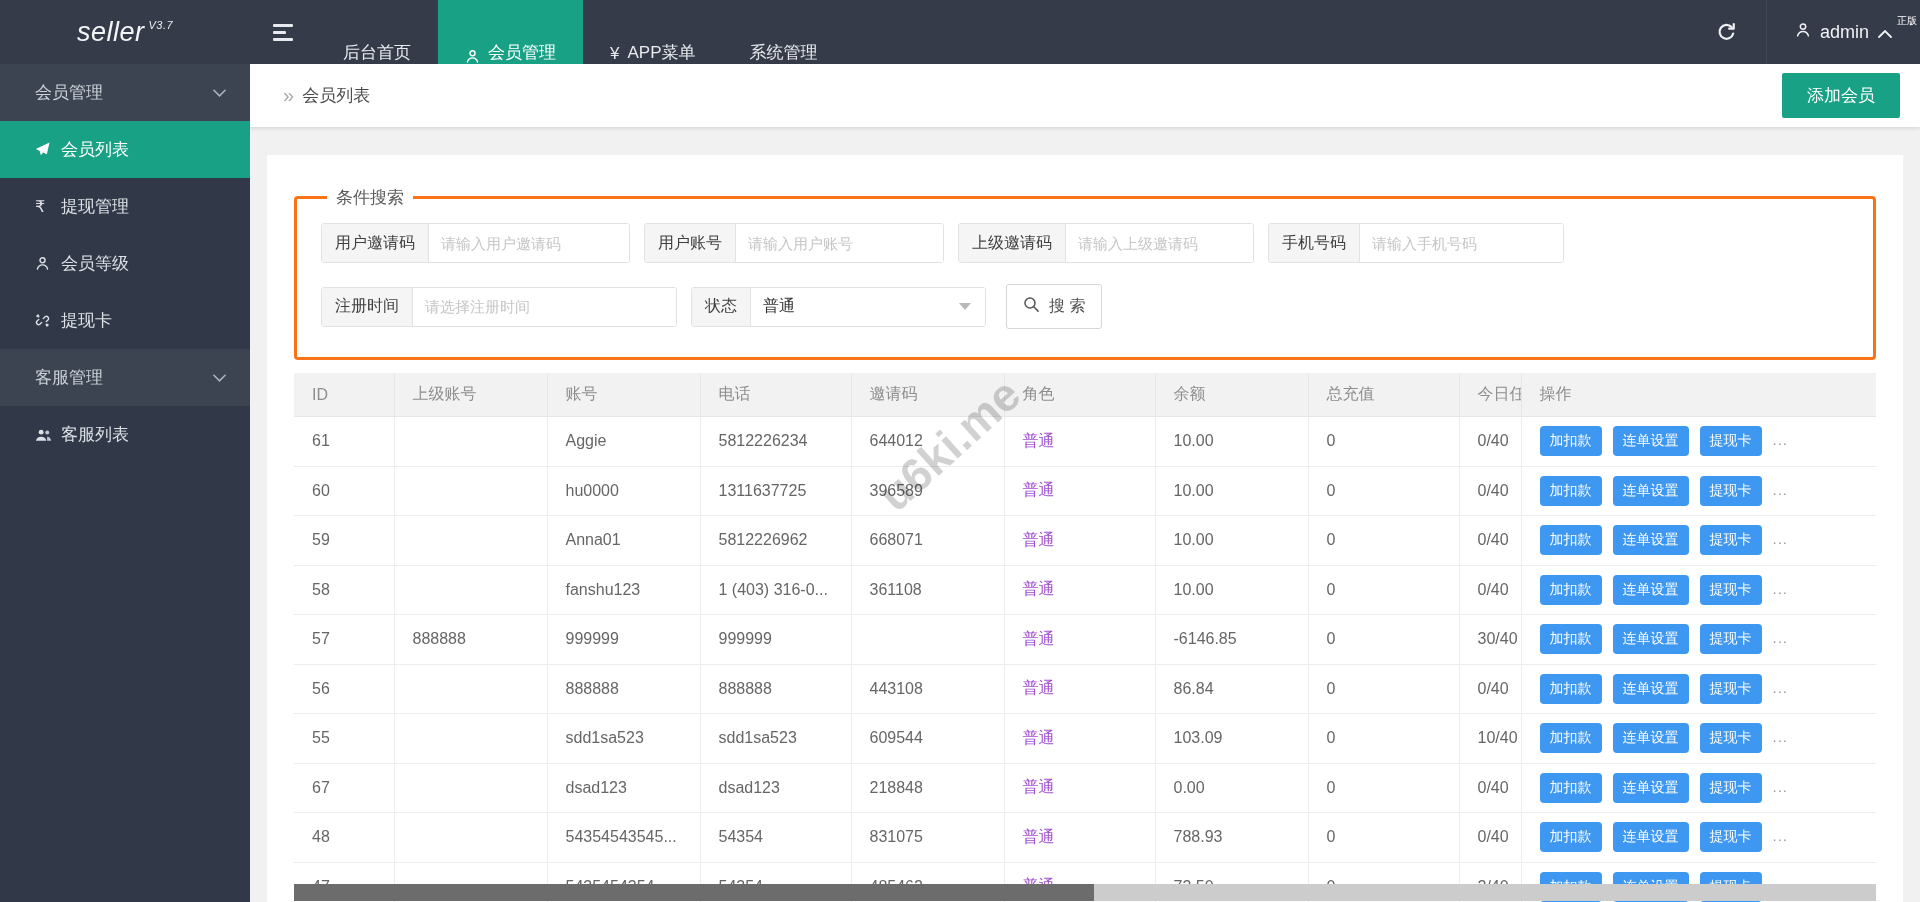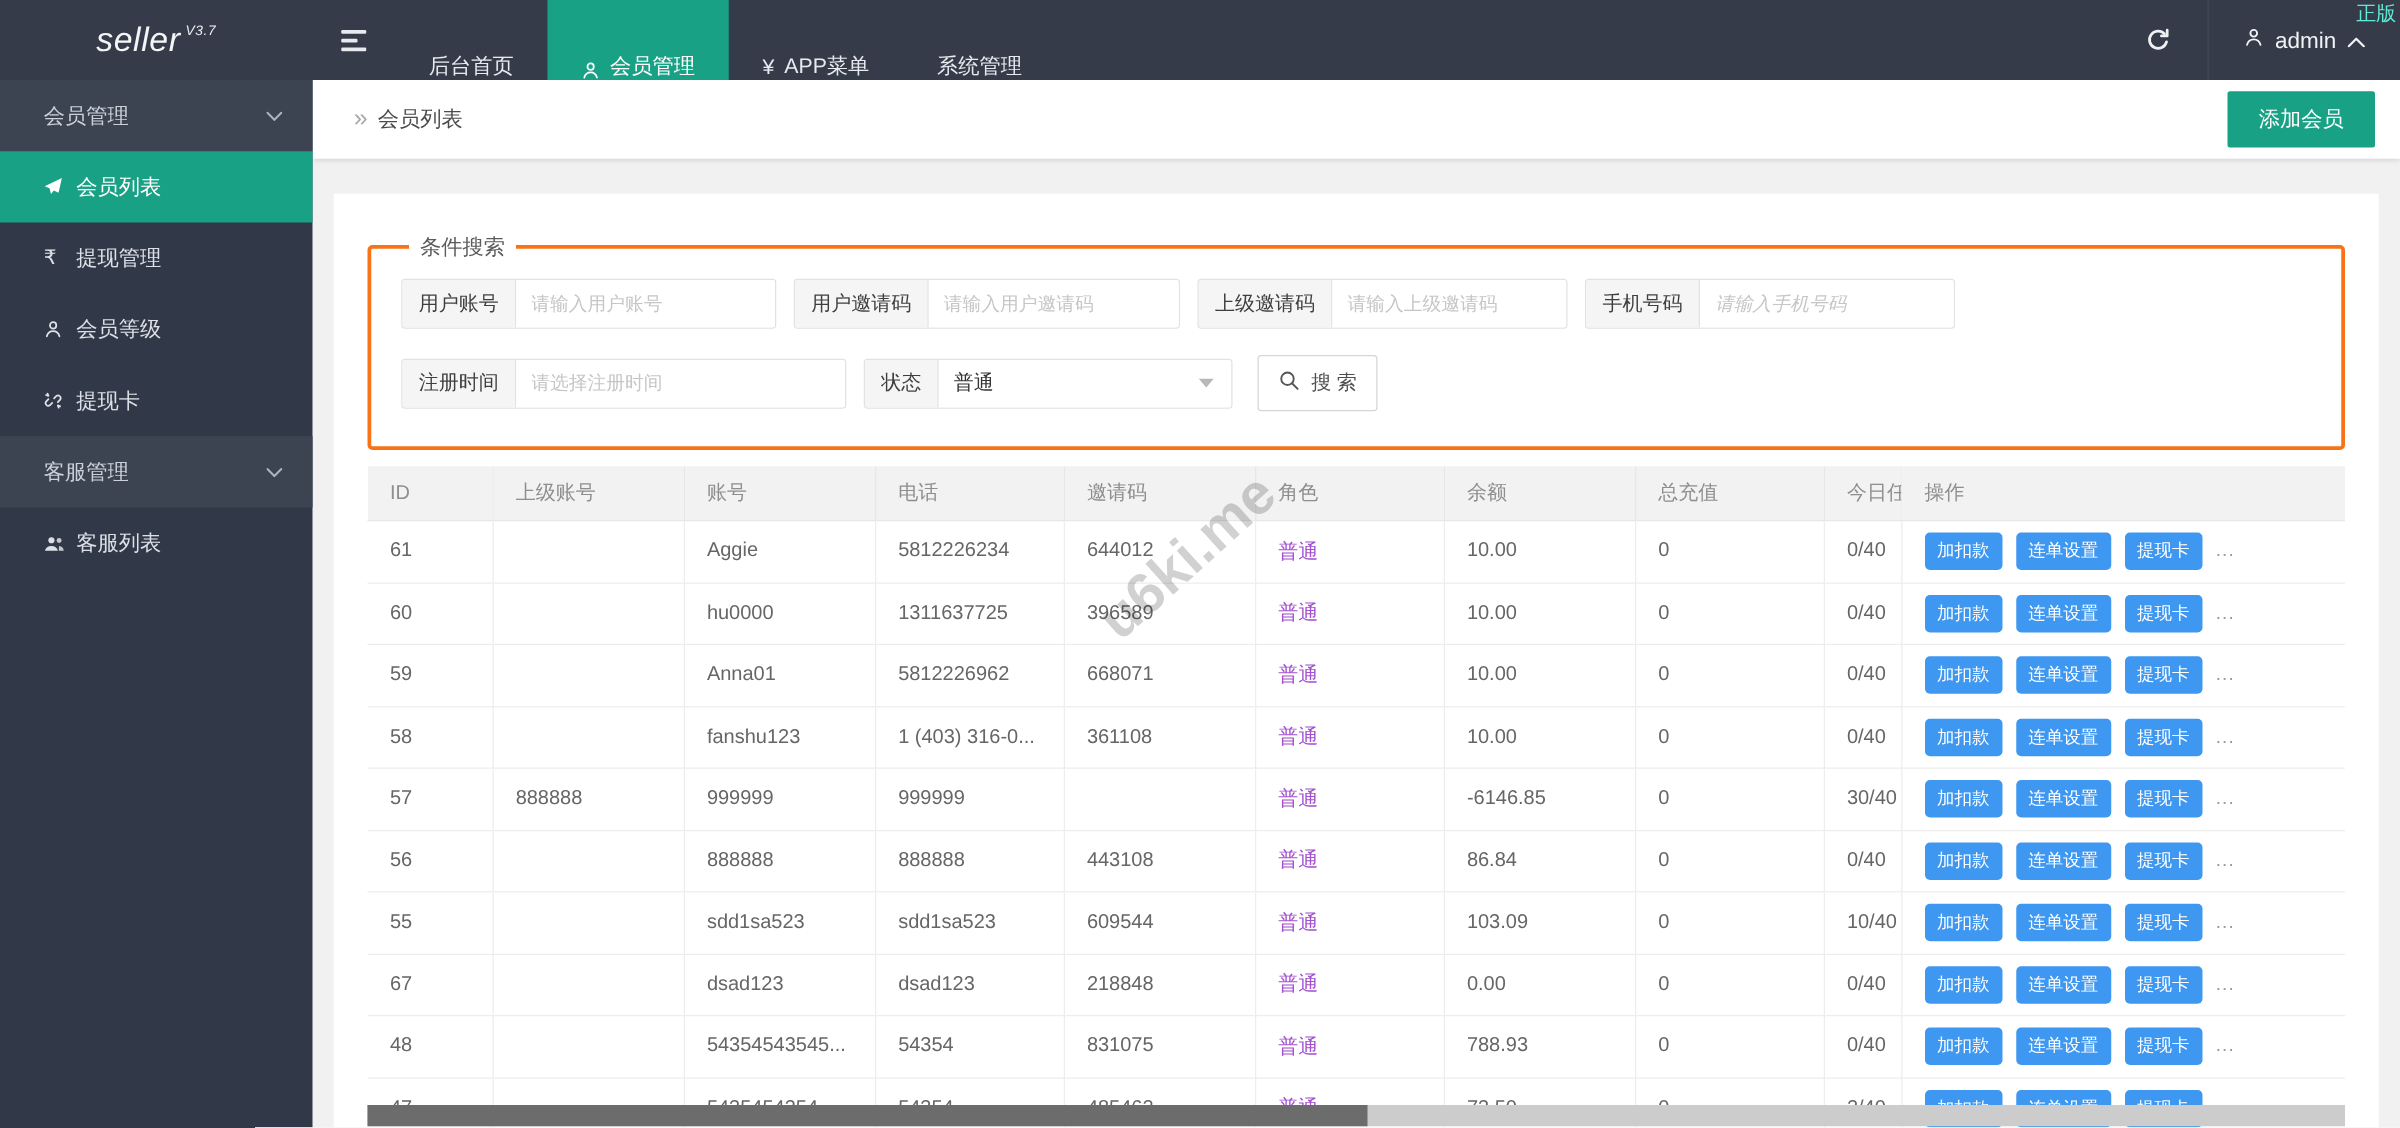--- a/index.html
+++ b/index.html
@@ -16,21 +16,21 @@
   .hamburger i:nth-child(2){width:13px;margin-right:7px;}
   .hamburger i:nth-child(3){width:20px;}
   .nav-menu{display:flex;align-items:stretch;}
   .nav-item{display:flex;align-items:flex-end;gap:8px;padding:0 27px;font-size:17px;cursor:pointer;}
   .nav-item.active{background:#18a185;color:#fff;}
   .nav-item .ico{display:flex;align-items:center;}
   .yen-ico{font-size:17px;}
   .nav-right{margin-left:auto;display:flex;align-items:stretch;}
   .refresh-btn{width:78px;display:flex;align-items:center;justify-content:center;cursor:pointer;color:#eef0f3;}
   .admin-box{display:flex;align-items:center;gap:9px;padding:0 28px;border-left:1px solid #424a59;font-size:18px;cursor:pointer;color:#f0f2f5;}
-  .genuine{position:absolute;top:1px;right:3px;font-size:16px;color:#5eead4;}
+  .genuine{position:absolute;top:14px;right:3px;font-size:10px;color:#ffffff;}
 
   
   .sidebar{position:absolute;left:0;top:64px;width:250px;height:838px;background:#313847;z-index:20;}
   .side-row{height:57px;display:flex;align-items:center;padding-left:35px;position:relative;font-size:17px;cursor:pointer;}
   .side-group{background:#3c4452;color:#ccd1d9;}
   .side-item{color:#dde1e7;}
   .side-item.active{background:#18a185;color:#fff;}
   .side-ico{width:26px;display:flex;align-items:center;color:inherit;font-size:16px;}
   .side-chev{position:absolute;right:24px;color:#aeb4bd;display:flex;}
 
@@ -46,21 +46,21 @@
 
   
   fieldset.search{margin:31px 0 0 0;border:3px solid #f97316;border-radius:4px;padding:0 24px 28px 24px;}
   fieldset.search legend{margin-left:6px;padding:0 9px;font-size:17px;color:#5b5b5b;}
   .s-row{display:flex;align-items:center;margin-top:14px;gap:14px;}
   .s-row.second{margin-top:21px;}
   .igroup{display:inline-flex;align-items:stretch;height:38px;border:1px solid #e2e2e2;border-radius:3px;overflow:hidden;background:#fff;}
   .igroup .ilabel{background:#f5f5f5;border-right:1px solid #e2e2e2;display:flex;align-items:center;padding:0 13px;font-size:16px;color:#3f3f3f;white-space:nowrap;}
   .igroup input{border:none;outline:none;padding:0 12px;font-size:15px;color:#333;font-family:inherit;}
   .igroup input::placeholder{color:#c6c6c6;}
-  .in-a{width:183px;} .in-b{width:176px;} .in-c{width:163px;} .in-d{width:179px;font-style:italic;} .in-e{width:239px;}
+  .in-a{width:183px;} .in-b{width:176px;} .in-c{width:163px;} .in-d{width:179px;} .in-e{width:239px;}
   .sel{position:relative;display:flex;align-items:center;width:210px;padding:0 12px;font-size:16px;color:#333;cursor:pointer;background:#fff;}
   .sel .caret{position:absolute;right:14px;width:0;height:0;border-left:6px solid transparent;border-right:6px solid transparent;border-top:7px solid #b8b8b8;}
   .search-btn{display:flex;align-items:center;gap:9px;height:45px;padding:0 16px;margin-left:6px;background:#fff;border:1px solid #d6d6d6;border-radius:3px;font-size:16px;color:#4f4f4f;cursor:pointer;font-family:inherit;}
 
   
   table.grid{margin-top:13px;border-collapse:collapse;table-layout:fixed;width:1582px;}
   table.grid th{background:#f2f2f2;color:#8e8e8e;font-weight:normal;text-align:left;font-size:16px;height:43px;padding:0 0 0 18px;border-right:1px solid #e7e7e7;border-bottom:1px solid #e7e7e7;white-space:nowrap;overflow:hidden;}
   table.grid th:last-child{border-right:none;}
   table.grid td{height:48.5px;font-size:16px;color:#666;padding:0 0 0 18px;border-right:1px solid #ededed;border-bottom:1px solid #ededed;white-space:nowrap;overflow:hidden;background:#fff;}
   table.grid td:last-child{border-right:none;}
@@ -206,26 +206,26 @@
     <button class="add-btn">添加会员</button>
   </div>
 
   <div class="content">
     <div class="card">
 
       <fieldset class="search">
         <legend>条件搜索</legend>
         <div class="s-row">
           <div class="igroup">
+            <span class="ilabel">用户邀请码</span>
+            <input class="in-b" placeholder="请输入用户邀请码" style="">
+          </div>
+          <div class="igroup">
             <span class="ilabel">用户账号</span>
             <input class="in-a" placeholder="请输入用户账号" style="">
-          </div>
-          <div class="igroup">
-            <span class="ilabel">用户邀请码</span>
-            <input class="in-b" placeholder="请输入用户邀请码" style="">
           </div>
           <div class="igroup">
             <span class="ilabel">上级邀请码</span>
             <input class="in-c" placeholder="请输入上级邀请码" style="">
           </div>
           <div class="igroup">
             <span class="ilabel">手机号码</span>
             <input class="in-d" placeholder="请输入手机号码" style="">
           </div>
         </div>

